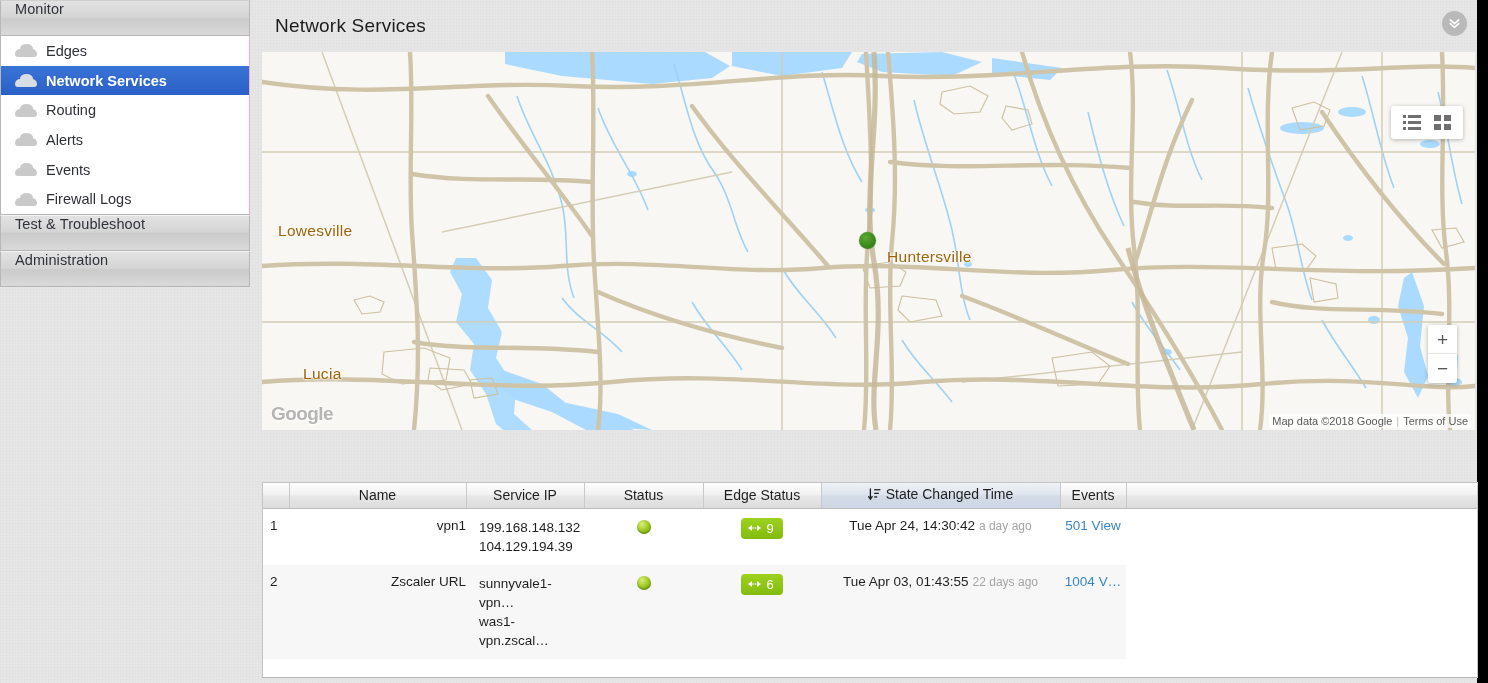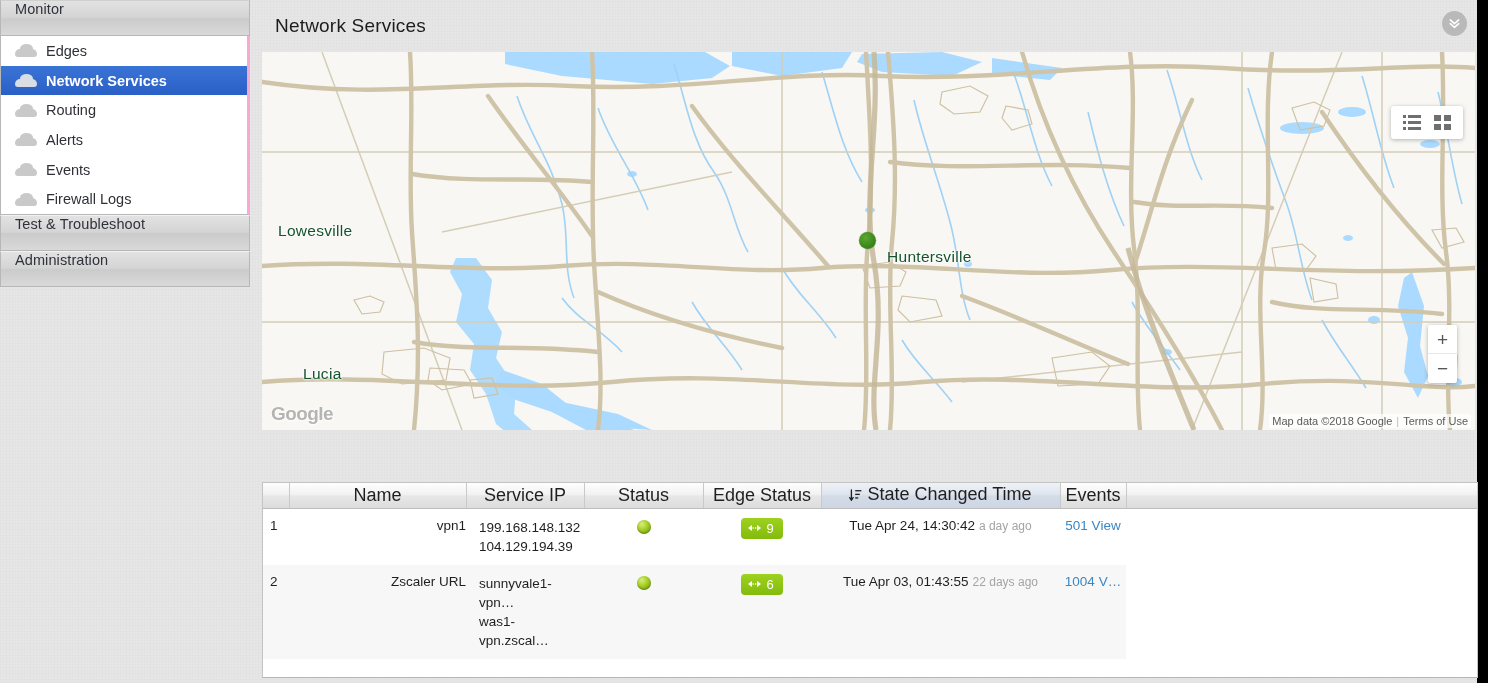--- a/index.html
+++ b/index.html
@@ -44,21 +44,21 @@
     display: flex; 
     padding-left: 14px;
     font-size: 14.5px;
     color: #30323a;
     letter-spacing: .1px;
   }
   .nav-section.first { border-top: 1px solid #cfcfcf; }
   .nav-list {
     background: #ffffff;
     border-left: 1px solid #b7b7b7;
-    border-right: 3px solid #f9a8d4;
+    border-right: 1px solid #f9a8d4;
     border-bottom: 1px solid #b7b7b7;
   }
   .nav-item {
     height: 29.7px;
     display: flex; align-items: center;
     padding-left: 14px;
     font-size: 14.5px;
     color: #2f3136;
     cursor: pointer;
   }
@@ -109,21 +109,21 @@
   #map-wrap {
     position: absolute; left: 0px; top: 52px;
     width: 1213px; height: 378px;
     overflow: hidden;
     background: #f7f6f2;
     border: 0;
   }
   #map-canvas { position: absolute; left: 0; top: 0; width: 1213px; height: 378px; }
   .map-label {
     position: absolute;
-    color: #14532d;
+    color: #a16207;
     font-size: 15.5px;
     letter-spacing: .3px;
     text-shadow: 0 0 3px #fff, 0 0 3px #fff, 0 0 2px #fff;
     white-space: nowrap;
     pointer-events: none;
   }
   .map-marker {
     position: absolute;
     width: 17px; height: 17px; border-radius: 50%;
     background: radial-gradient(circle at 38% 33%, #5da832 0%, #3d8a1c 55%, #2f7214 100%);
@@ -190,21 +190,21 @@
     background: #fff;
     border: 1px solid #c4c4c4;
     border-bottom: 1px solid #b5b5b5;
   }
   table.dt { border-collapse: collapse; width: 100%; table-layout: fixed; }
   table.dt th {
     height: 25px;
     background: linear-gradient(180deg, #fdfdfd 0%, #f2f2f2 45%, #e7e7e7 52%, #dcdcdc 100%);
     border-right: 1px solid #c9c9c9;
     border-bottom: 1px solid #bdbdbd;
-    font-size: 18px; font-weight: normal; color: #1f1f1f;
+    font-size: 14px; font-weight: normal; color: #1f1f1f;
     text-align: center;
     padding: 0 4px;
     white-space: nowrap;
   }
   table.dt th.sorted {
     background: linear-gradient(180deg, #eef1f6 0%, #dfe5ee 45%, #d3dbe7 52%, #cdd6e4 100%);
   }
   table.dt th.blank { border-right: 1px solid #c9c9c9; }
   table.dt th.filler { border-right: none; }
   table.dt td {

